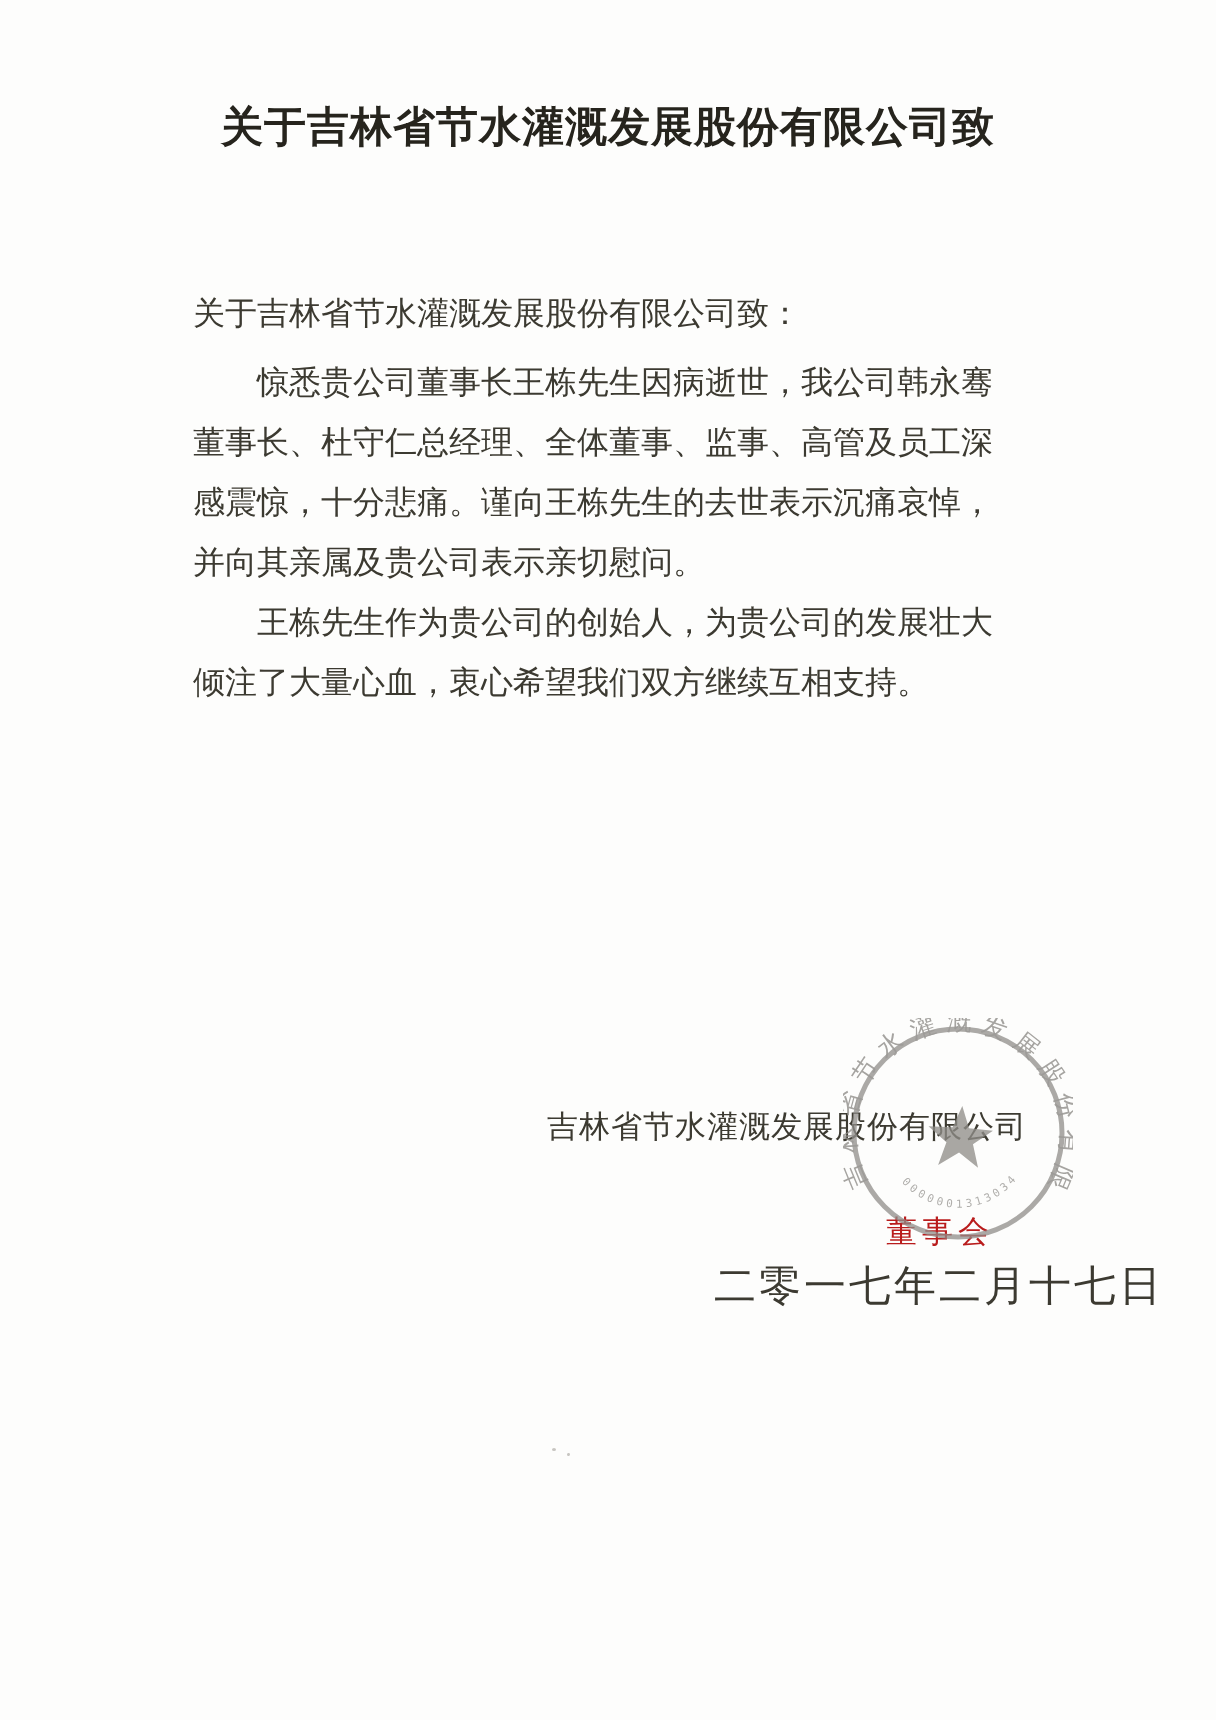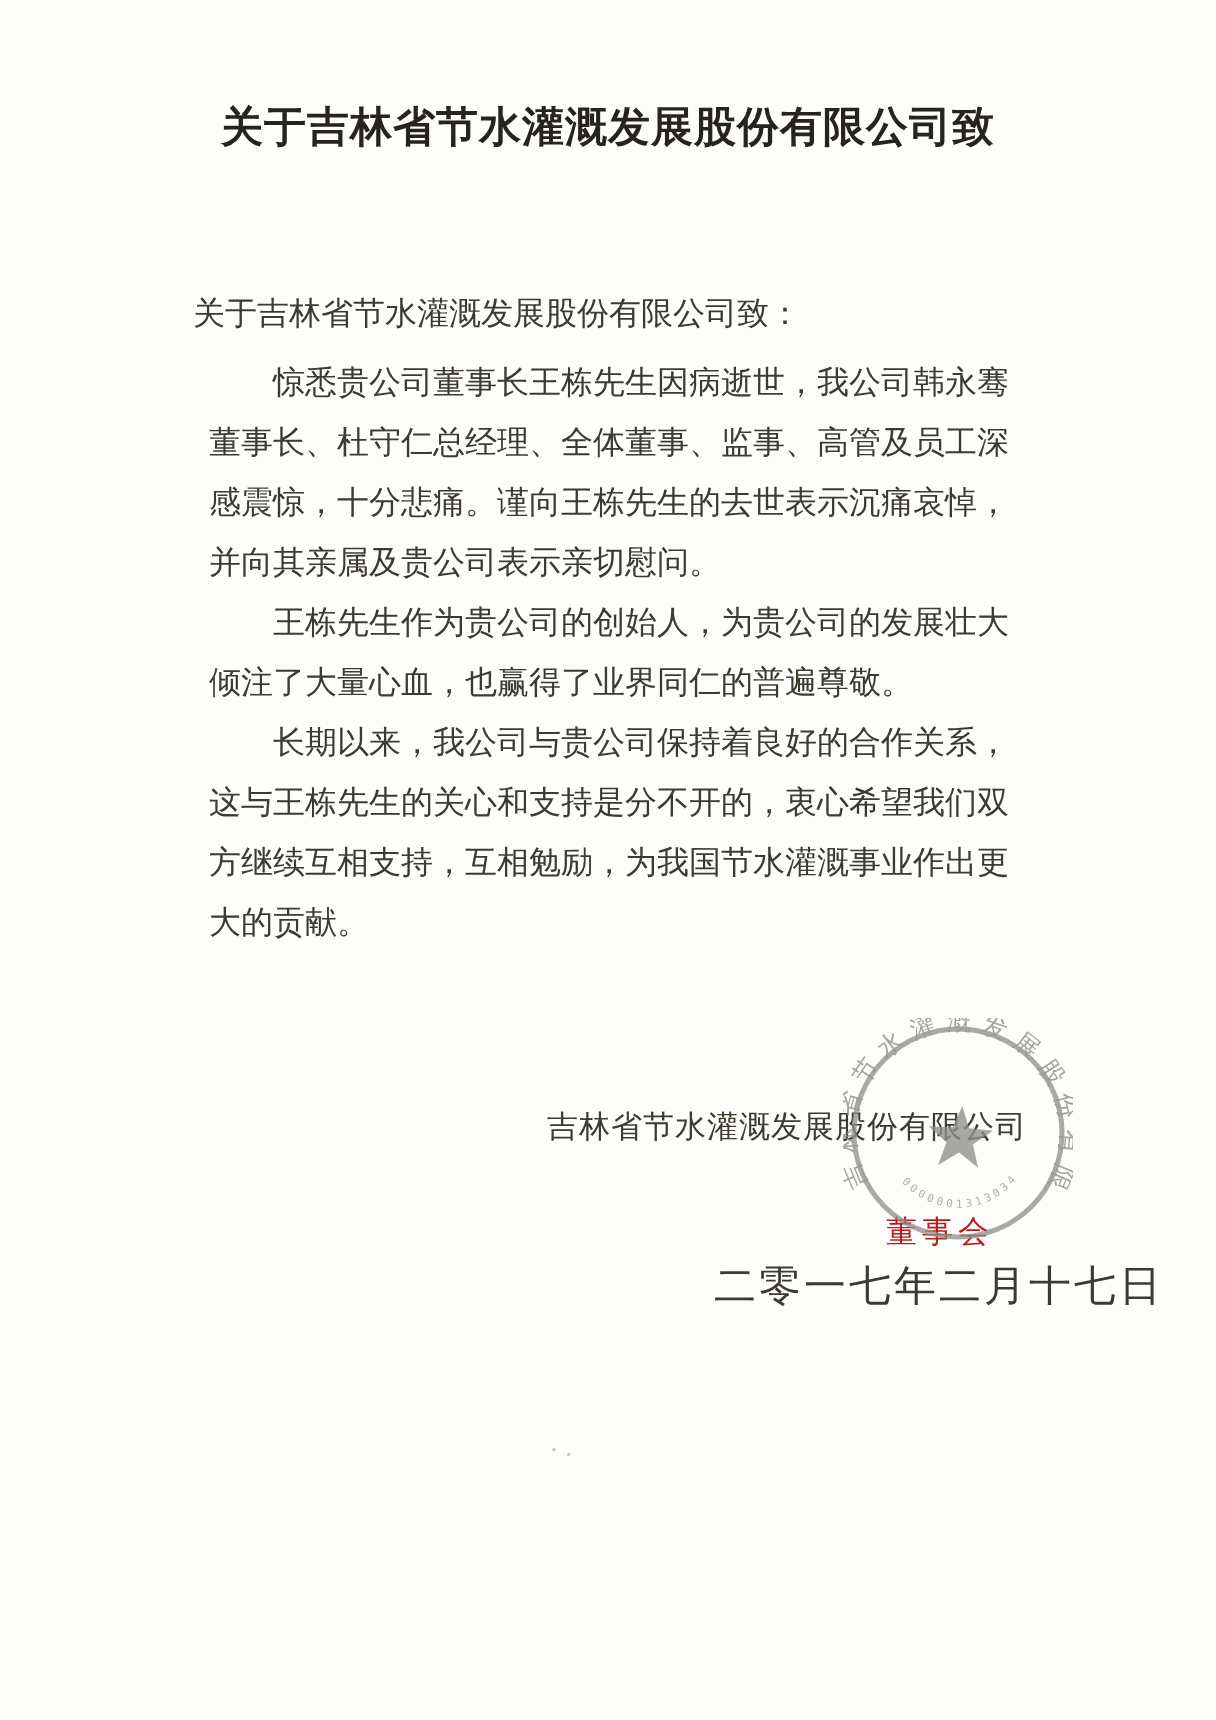--- a/index.html
+++ b/index.html
@@ -29,21 +29,20 @@
     color:#3c3a31;
     white-space:nowrap;
   }
   .letter-body{
     position:absolute;left:193px;top:352px;width:800px;
     font-size:32px;
     line-height:60px;
     text-align:justify;
     text-justify:inter-ideograph;
     color:#3c3a31;
-    margin-left:16px;
   }
   .letter-body p{margin:0;text-indent:2em;}
   .sig-company{
     position:absolute;left:547px;top:1106px;
     font-size:31px;letter-spacing:1px;color:#3c3a31;white-space:nowrap;
   }
   .sig-board{
     position:absolute;left:886px;top:1211px;
     font-size:31px;letter-spacing:5px;color:#b91c1c;white-space:nowrap;
   }
@@ -70,22 +69,21 @@
 <div class="page">
 
   <div class="title">
     <span class="t-line">关于吉林省节水灌溉发展股份有限公司致</span>
   </div>
 
   <div class="salutation">关于吉林省节水灌溉发展股份有限公司致：</div>
 
   <div class="letter-body">
     <p>惊悉贵公司董事长王栋先生因病逝世，我公司韩永骞董事长、杜守仁总经理、全体董事、监事、高管及员工深感震惊，十分悲痛。谨向王栋先生的去世表示沉痛哀悼，并向其亲属及贵公司表示亲切慰问。</p>
-    <p>王栋先生作为贵公司的创始人，为贵公司的发展壮大倾注了大量心血，也赢得了业界同仁的普遍尊敬。</p>
-    <p>长期以来，我公司与贵公司保持着良好的合作关系，这与王栋先生的关心和支持是分不开的，衷心希望我们双方继续互相支持，互相勉励，为我国节水灌溉事业作出更大的贡献。</p>
+    <p>王栋先生作为贵公司的创始人，为贵公司的发展壮大倾注了大量心血，衷心希望我们双方继续互相支持。</p>
   </div>
 
   <div class="sig-company">吉林省节水灌溉发展股份有限公司</div>
 
   <div class="sig-board">董事会</div>
 
   <div class="sig-date">二零一七年二月十七日</div>
 
   <svg class="seal" viewBox="-115 -115 230 230" xmlns="http://www.w3.org/2000/svg" xmlns:xlink="http://www.w3.org/1999/xlink">
     <circle cx="0" cy="0" r="104" fill="none" stroke="#8f8d89" stroke-width="5" opacity="0.85"></circle>

